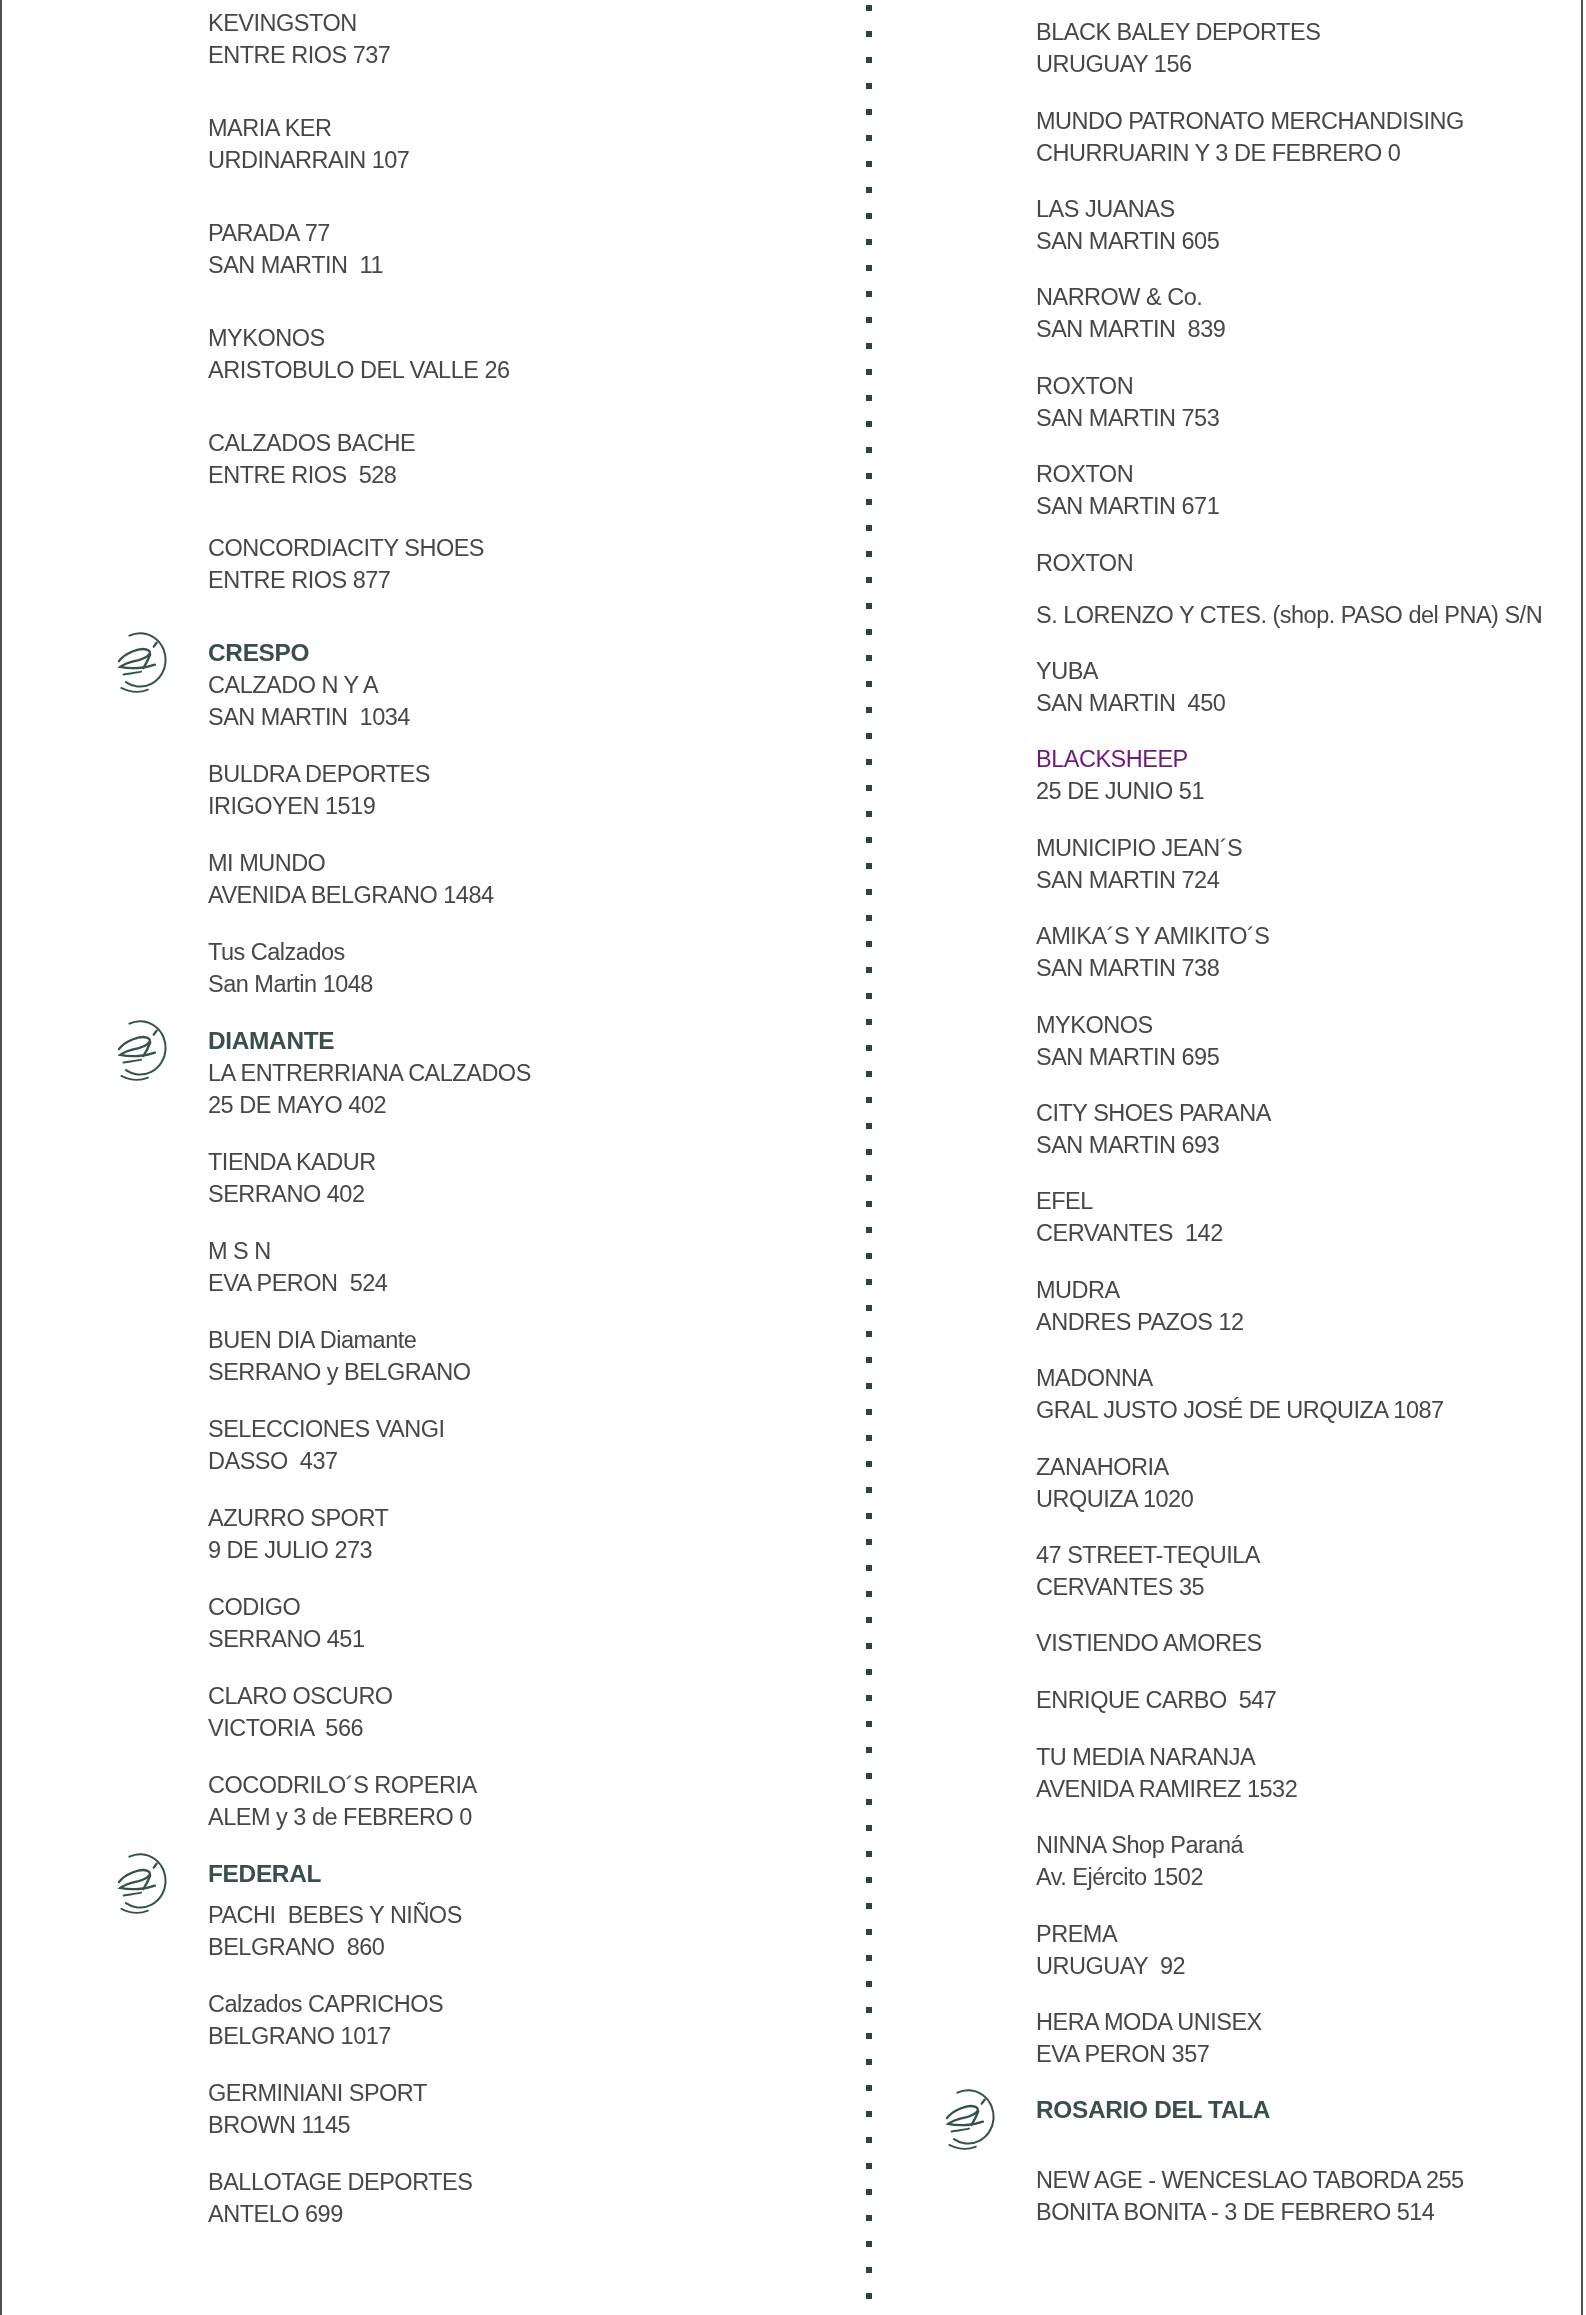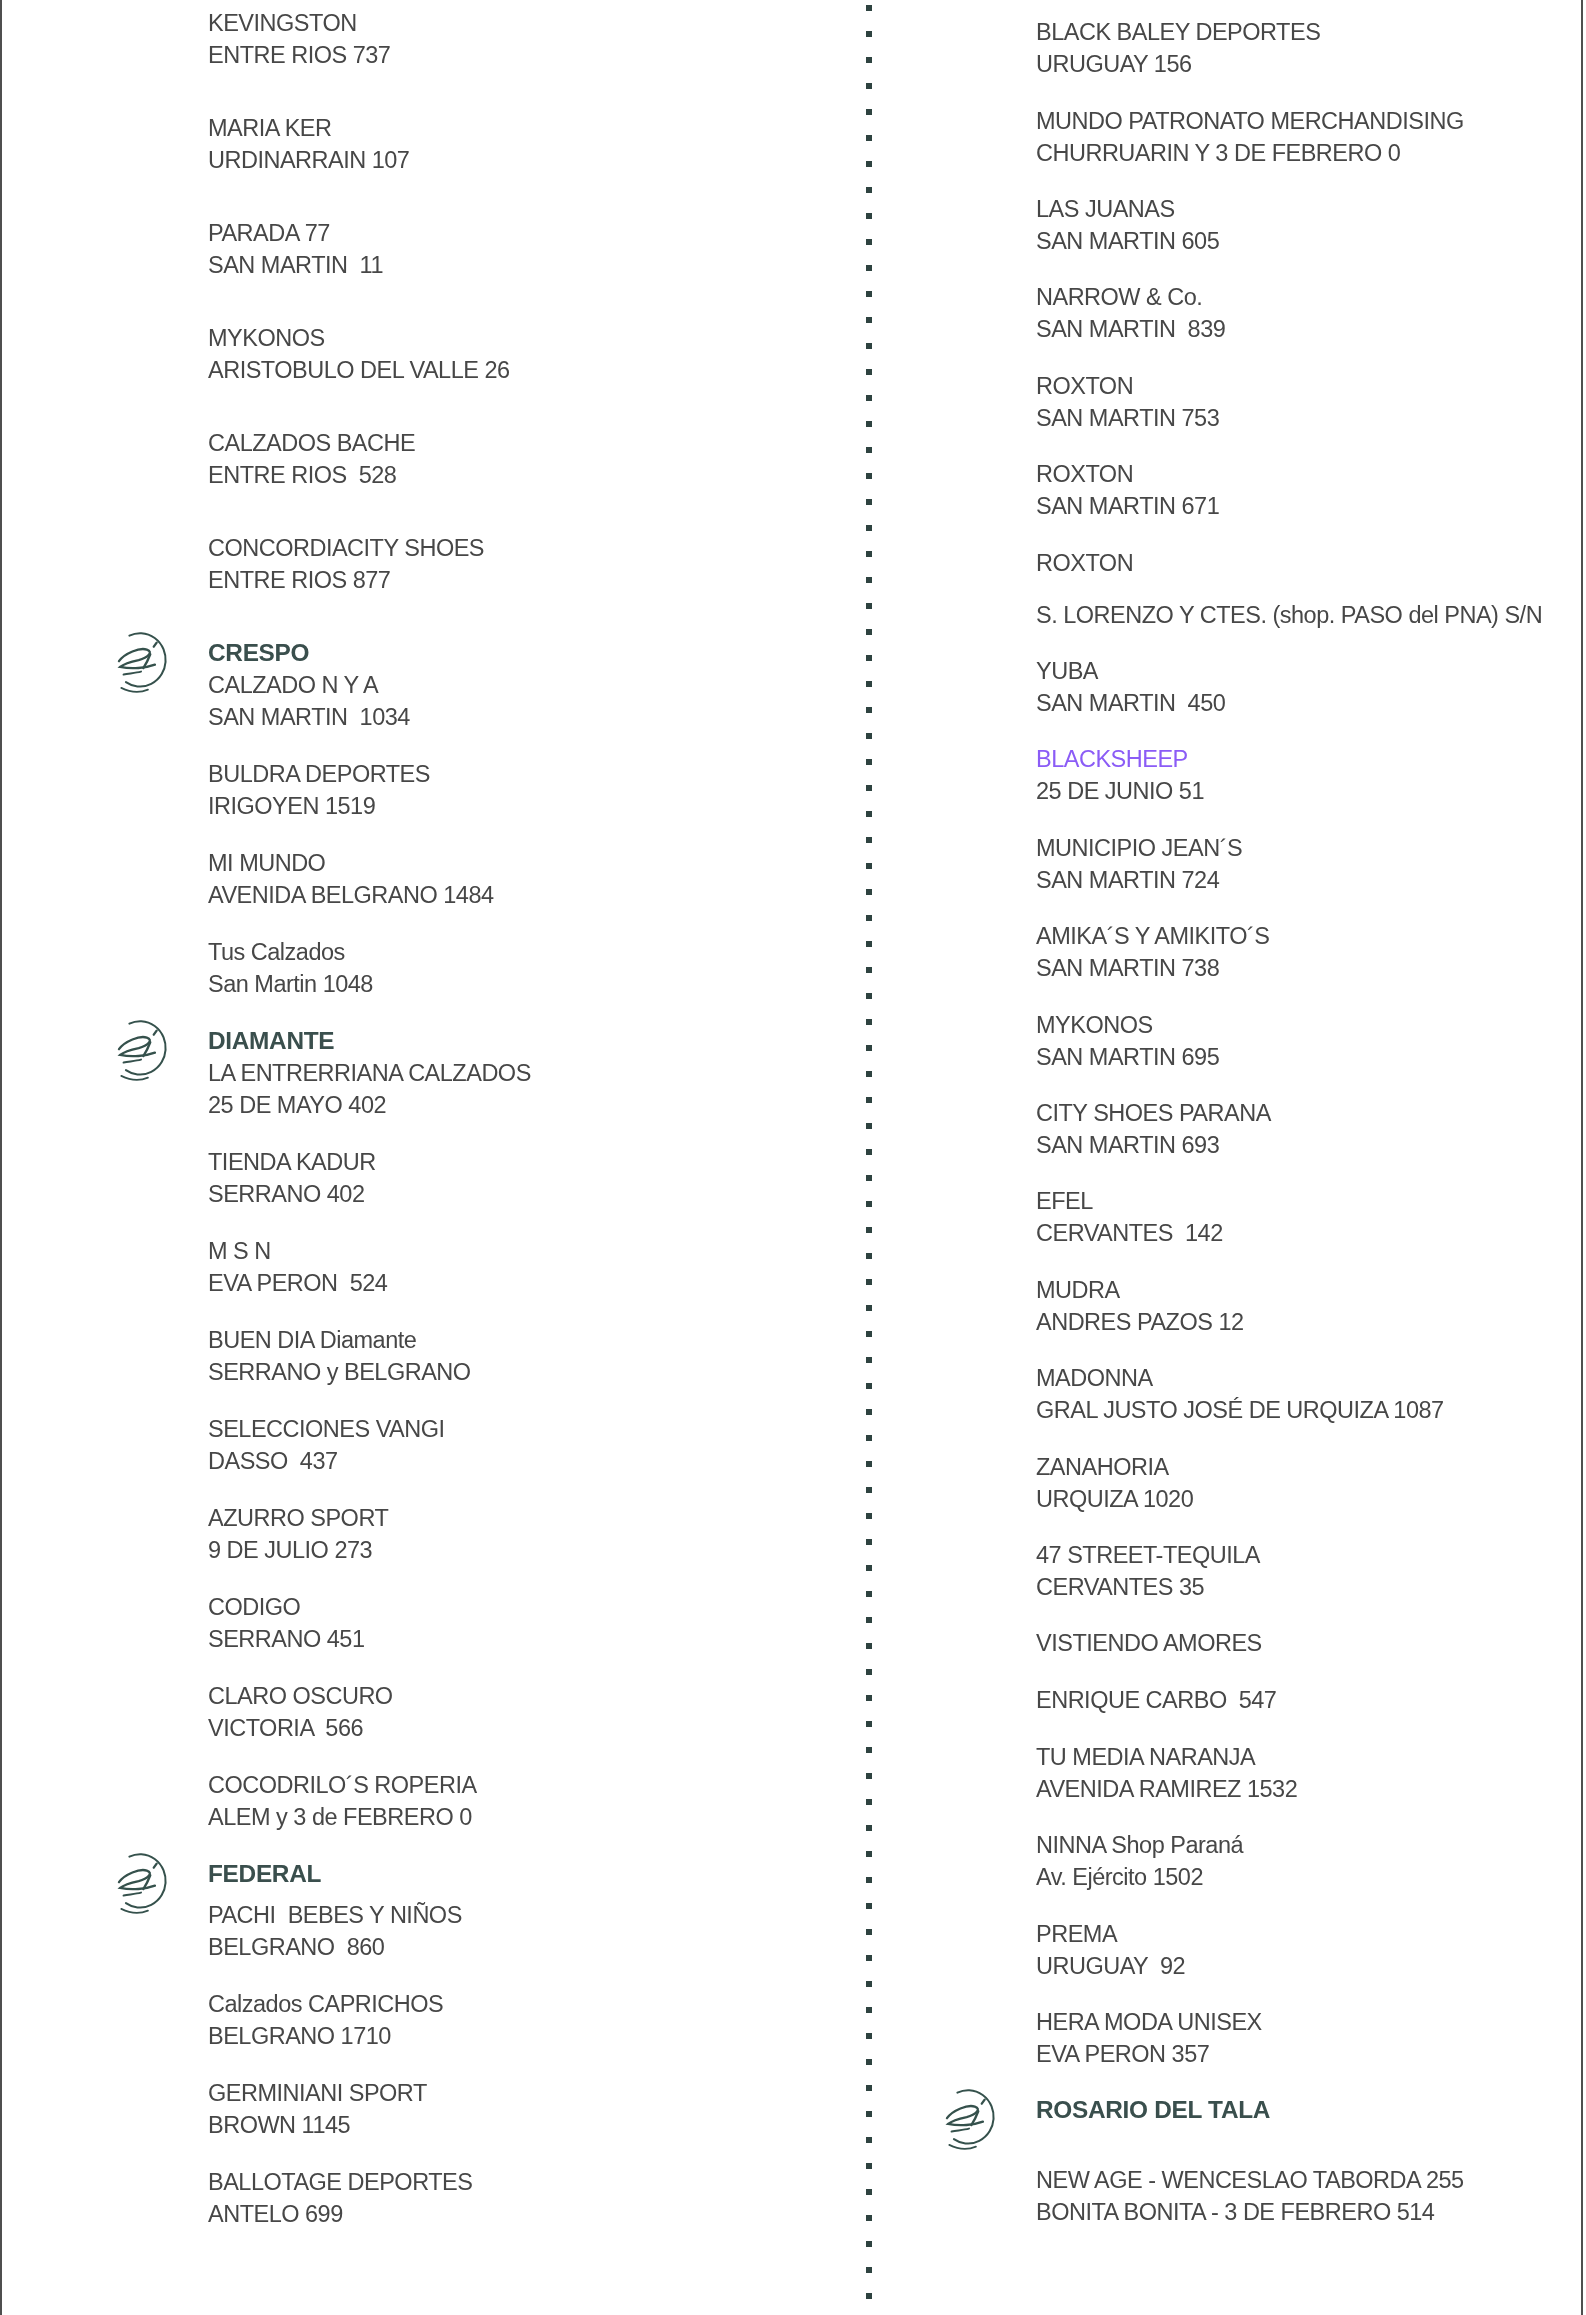--- a/index.html
+++ b/index.html
@@ -147,21 +147,21 @@
           <path stroke-width="4" d="M66 40 C 63 48 59 56 54 64"></path>
           <path stroke-width="4" d="M72 27 L 77 20"></path>
         </g>
       </svg><span data-name="city-label">FEDERAL</span></div>
     <div class="store" data-name="store-entry">
       <div class="line" data-name="store-name" style="color: rgb(71, 71, 71);">PACHI  BEBES Y NIÑOS</div>
       <div class="line" data-name="store-address" style="color: rgb(71, 71, 71);">BELGRANO  860</div>
     </div>
     <div class="store" data-name="store-entry">
       <div class="line" data-name="store-name" style="color: rgb(71, 71, 71);">Calzados CAPRICHOS</div>
-      <div class="line" data-name="store-address" style="color: rgb(71, 71, 71);">BELGRANO 1710</div>
+      <div class="line" data-name="store-address" style="color: rgb(71, 71, 71);">BELGRANO 1017</div>
     </div>
     <div class="store" data-name="store-entry">
       <div class="line" data-name="store-name" style="color: rgb(71, 71, 71);">GERMINIANI SPORT</div>
       <div class="line" data-name="store-address" style="color: rgb(71, 71, 71);">BROWN 1145</div>
     </div>
     <div class="store" data-name="store-entry">
       <div class="line" data-name="store-name" style="color: rgb(71, 71, 71);">BALLOTAGE DEPORTES</div>
       <div class="line" data-name="store-address" style="color: rgb(71, 71, 71);">ANTELO 699</div>
     </div>
   </div>
@@ -192,21 +192,21 @@
     </div>
     <div class="store" data-name="store-entry">
       <div class="line" data-name="store-name" style="color: rgb(71, 71, 71);">ROXTON</div>
       <div class="line" data-name="store-address" style="color: rgb(71, 71, 71); margin-top: 20px;">S. LORENZO Y CTES. (shop. PASO del PNA) S/N</div>
     </div>
     <div class="store" data-name="store-entry">
       <div class="line" data-name="store-name" style="color: rgb(71, 71, 71);">YUBA</div>
       <div class="line" data-name="store-address" style="color: rgb(71, 71, 71);">SAN MARTIN  450</div>
     </div>
     <div class="store" data-name="store-entry">
-      <div class="line" data-name="store-name" style="color: #8b5cf6;">BLACKSHEEP</div>
+      <div class="line" data-name="store-name" style="color: #701a75;">BLACKSHEEP</div>
       <div class="line" data-name="store-address" style="color: rgb(71, 71, 71);">25 DE JUNIO 51</div>
     </div>
     <div class="store" data-name="store-entry">
       <div class="line" data-name="store-name" style="color: rgb(71, 71, 71);">MUNICIPIO JEAN´S</div>
       <div class="line" data-name="store-address" style="color: rgb(71, 71, 71);">SAN MARTIN 724</div>
     </div>
     <div class="store" data-name="store-entry">
       <div class="line" data-name="store-name" style="color: rgb(71, 71, 71);">AMIKA´S Y AMIKITO´S</div>
       <div class="line" data-name="store-address" style="color: rgb(71, 71, 71);">SAN MARTIN 738</div>
     </div>

